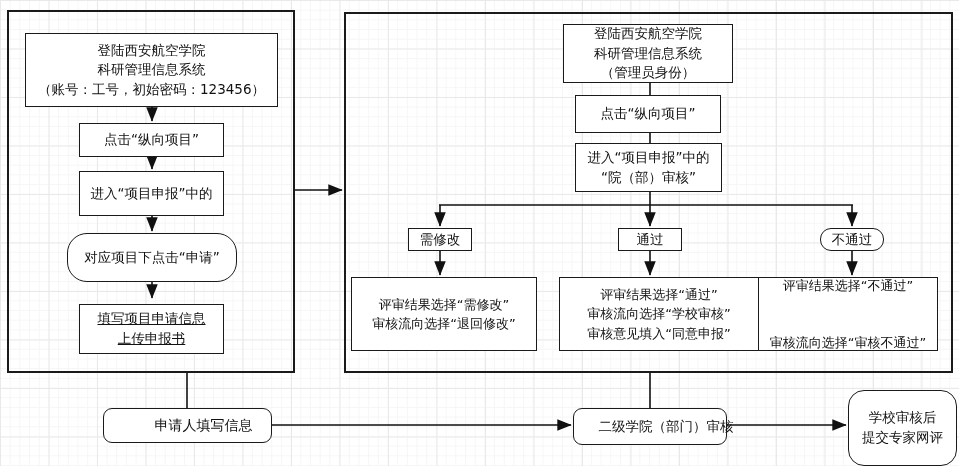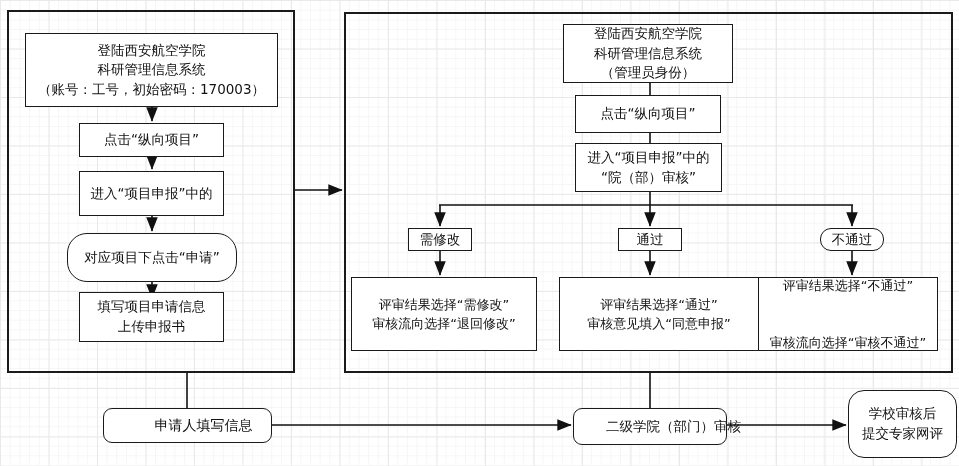--- a/index.html
+++ b/index.html
@@ -35,20 +35,21 @@
     width: 959px; height: 466px;
     z-index: 2;
   }
   .node {
     position: absolute;
     background: #ffffff;
     border: 1.5px solid #1a1a1a;
     box-sizing: border-box;
     display: flex;
     flex-direction: column;
+    align-items: center;
     justify-content: center;
     text-align: center;
     font-size: 13.5px;
     line-height: 1.45;
     z-index: 3;
   }
   .node .ln { white-space: nowrap; }
   .node.small { font-size: 13px; line-height: 1.5; }
   .node.rounded { border-radius: 9px; padding-left: 32px; }
   .node.rounded-lg { border-radius: 16px; }
@@ -92,32 +93,32 @@
     <line x1="187" y1="373" x2="187" y2="408" stroke="#111" stroke-width="1.6"></line>
     <line x1="650" y1="373" x2="650" y2="408" stroke="#111" stroke-width="1.6"></line>
 
     <line x1="272" y1="425" x2="571" y2="425" stroke="#111" stroke-width="1.6" marker-end="url(#arrow)"></line>
     <line x1="727" y1="425" x2="846" y2="425" stroke="#111" stroke-width="1.6" marker-end="url(#arrow)"></line>
   </svg>
 
   <div class="node" style="left:25px; top:33px; width:253px; height:74px;">
     <div class="ln">登陆西安航空学院</div>
     <div class="ln">科研管理信息系统</div>
-    <div class="ln">（账号：工号，初始密码：170003）</div>
+    <div class="ln">（账号：工号，初始密码：123456）</div>
   </div>
   <div class="node" style="left:79px; top:123px; width:145px; height:34px;">
     <div class="ln">点击“纵向项目”</div>
   </div>
   <div class="node" style="left:79px; top:171px; width:145px; height:45px;">
     <div class="ln">进入“项目申报”中的</div>
   </div>
   <div class="node" style="left:67px; top:233px; width:170px; height:49px;border-radius:20px;">
     <div class="ln">对应项目下点击“申请”</div>
   </div>
-  <div class="node" style="left:79px; top:292px; width:145px; height:50px;">
+  <div class="node" style="left:79px; top:304px; width:145px; height:50px;text-decoration:underline;">
     <div class="ln">填写项目申请信息</div>
     <div class="ln">上传申报书</div>
   </div>
 
   <div class="node" style="left:563px; top:24px; width:170px; height:59px;">
     <div class="ln">登陆西安航空学院</div>
     <div class="ln">科研管理信息系统</div>
     <div class="ln">（管理员身份）</div>
   </div>
   <div class="node" style="left:575px; top:95px; width:146px; height:38px;">
@@ -137,31 +138,32 @@
   <div class="node" style="left:820px; top:228px; width:64px; height:23px;border-radius:11px;">
     <div class="ln">不通过</div>
   </div>
 
   <div class="node small" style="left:351px; top:277px; width:186px; height:74px;">
     <div class="ln">评审结果选择“需修改”</div>
     <div class="ln">审核流向选择“退回修改”</div>
   </div>
   <div class="node small" style="left:559px; top:277px; width:200px; height:74px;">
     <div class="ln">评审结果选择“通过”</div>
+    <div class="ln">审核流向选择“学校审核”</div>
     <div class="ln">审核意见填入“同意申报”</div>
   </div>
   <div class="node small" style="left:758px; top:277px; width:180px; height:74px;gap:37px;">
     <div class="ln">评审结果选择“不通过”</div>
     <div class="ln">审核流向选择“审核不通过”</div>
   </div>
 
   <div class="node rounded" style="left:103px; top:408px; width:169px; height:35px; font-size:14px;">
     <div class="ln">申请人填写信息</div>
   </div>
   <div class="node rounded" style="left:573px; top:408px; width:154px; height:37px;">
     <div class="ln">二级学院（部门）审核</div>
   </div>
-  <div class="node rounded-lg" style="left:848px; top:390px; width:109px; height:68px;">
+  <div class="node rounded-lg" style="left:848px; top:390px; width:109px; height:76px;">
     <div class="ln">学校审核后</div>
     <div class="ln">提交专家网评</div>
   </div>
 
 </div>
 
 </body></html>

